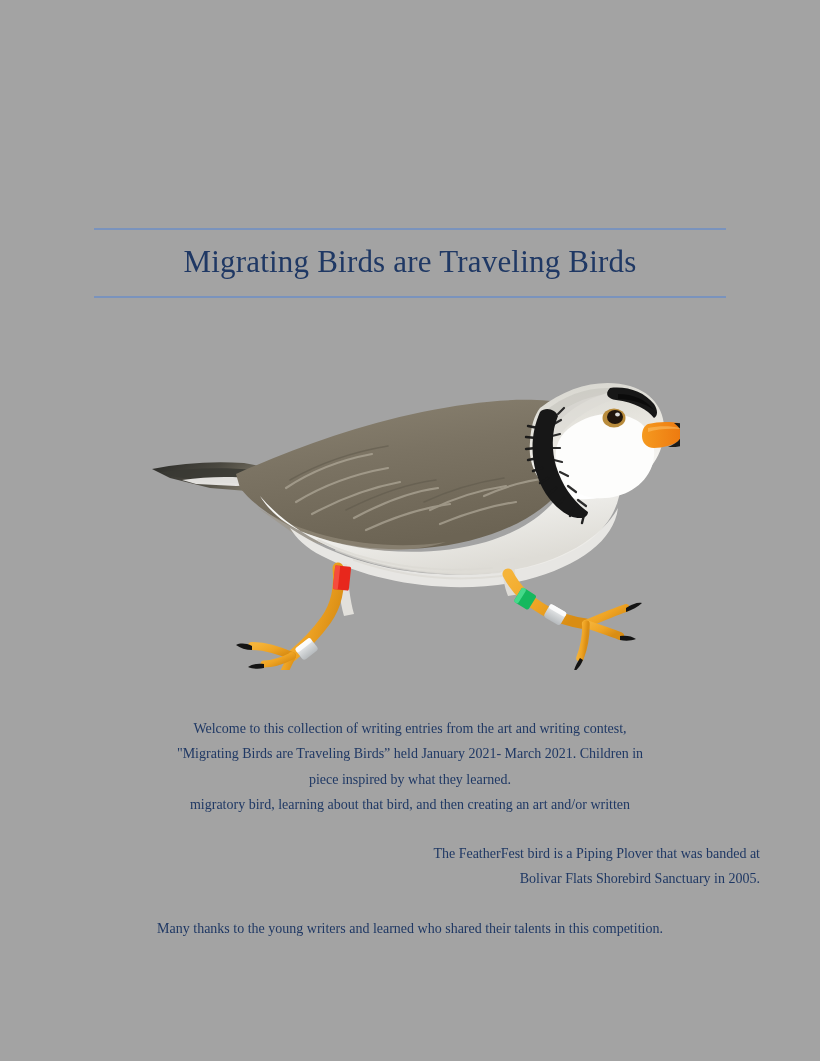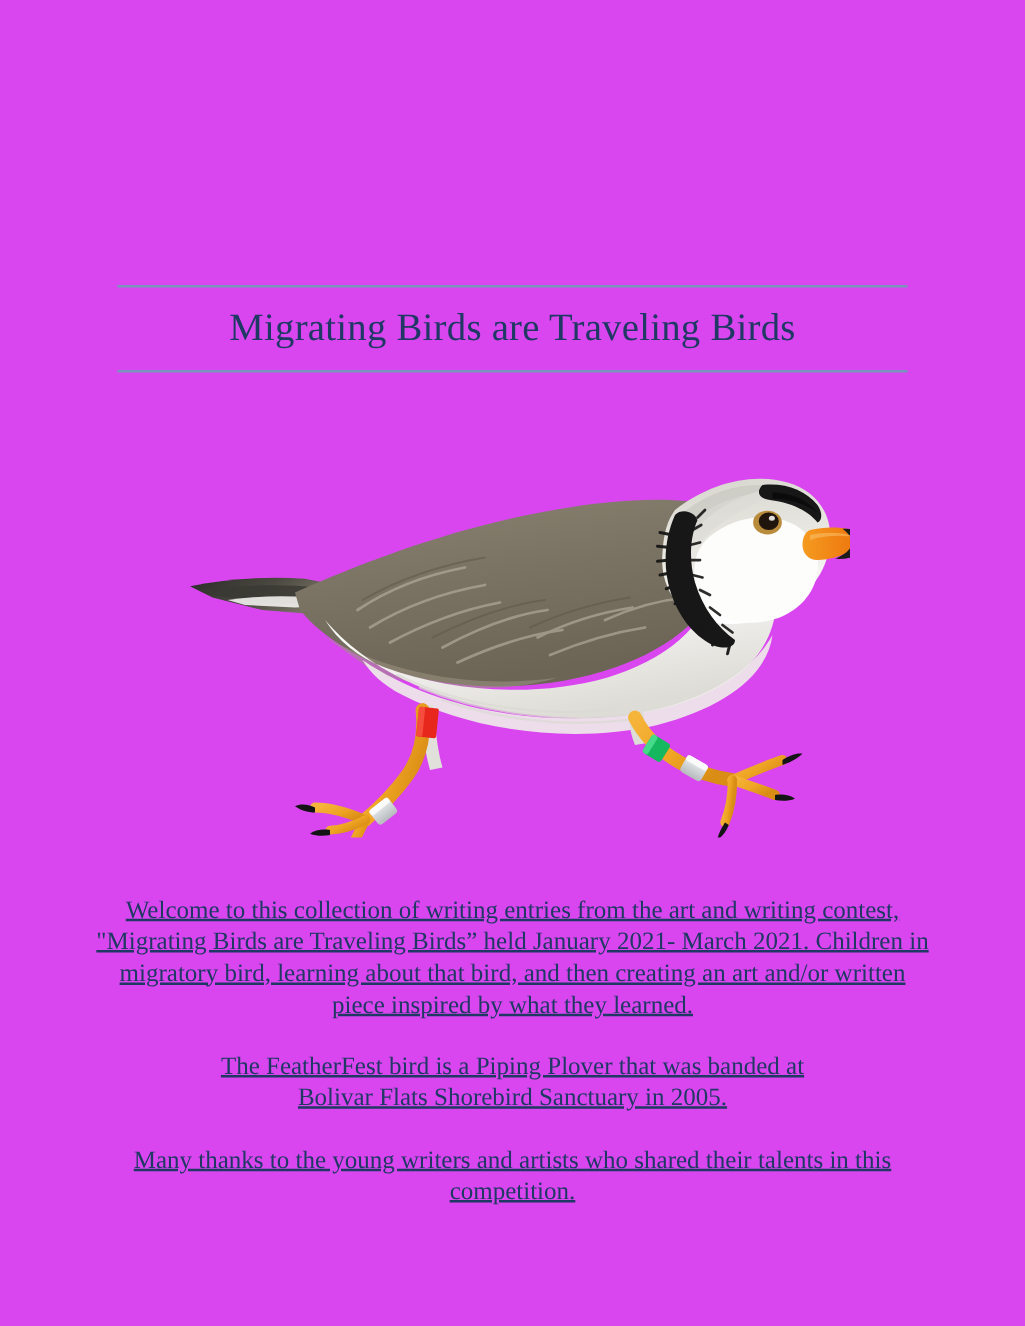--- a/index.html
+++ b/index.html
@@ -14,21 +14,21 @@
     position: relative;
     overflow: hidden;
     font-family: "Liberation Serif", "DejaVu Serif", serif;
     color: #1f3864;
     -webkit-font-smoothing: antialiased;
   }
 
   .page {
     position: absolute;
     inset: 0;
-    background: #d946ef;
+    background: #a3a3a3;
   }
 
   
   .title-block {
     position: absolute;
     left: 94px;
     top: 228px;
     width: 632px;
   }
   .rule {
@@ -68,28 +68,27 @@
   
   .body-copy {
     position: absolute;
     left: 60px;
     top: 716px;
     width: 700px;
     text-align: center;
   }
   .para {
     font-family: "Liberation Serif", "DejaVu Serif", serif;
-    font-size: 20px;
+    font-size: 14px;
     line-height: 25.3px;
     color: #1f3864;
     margin: 0;
-    text-decoration: underline;
   }
   .para-intro { margin-bottom: 24px; }
-  .para-bird  { margin-bottom: 24px; }
+  .para-bird  { margin-bottom: 24px; text-align: right; }
   .para-thanks { margin-bottom: 0; }
 
   .para .line { display: block; }
 </style>
 </head>
 <body>
 
 <div class="page">
 
   <div class="title-block">
@@ -322,28 +321,28 @@
         </g>
       </g>
     </svg>
   </div>
 
   <div class="body-copy">
 
     <p class="para para-intro">
       <span class="line">Welcome to this collection of writing entries from the art and writing contest,</span>
       <span class="line">"Migrating Birds are Traveling Birds” held January 2021- March 2021. Children in</span>
+      <span class="line">piece inspired by what they learned.</span>
       <span class="line">migratory bird, learning about that bird, and then creating an art and/or written</span>
-      <span class="line">piece inspired by what they learned.</span>
     </p>
 
     <p class="para para-bird">
       <span class="line">The FeatherFest bird is a Piping Plover that was banded at</span>
       <span class="line">Bolivar Flats Shorebird Sanctuary in 2005.</span>
     </p>
 
     <p class="para para-thanks">
-      <span class="line">Many thanks to the young writers and artists who shared their talents in this competition.</span>
+      <span class="line">Many thanks to the young writers and learned who shared their talents in this competition.</span>
     </p>
 
   </div>
 
 </div>
 
 </body></html>

